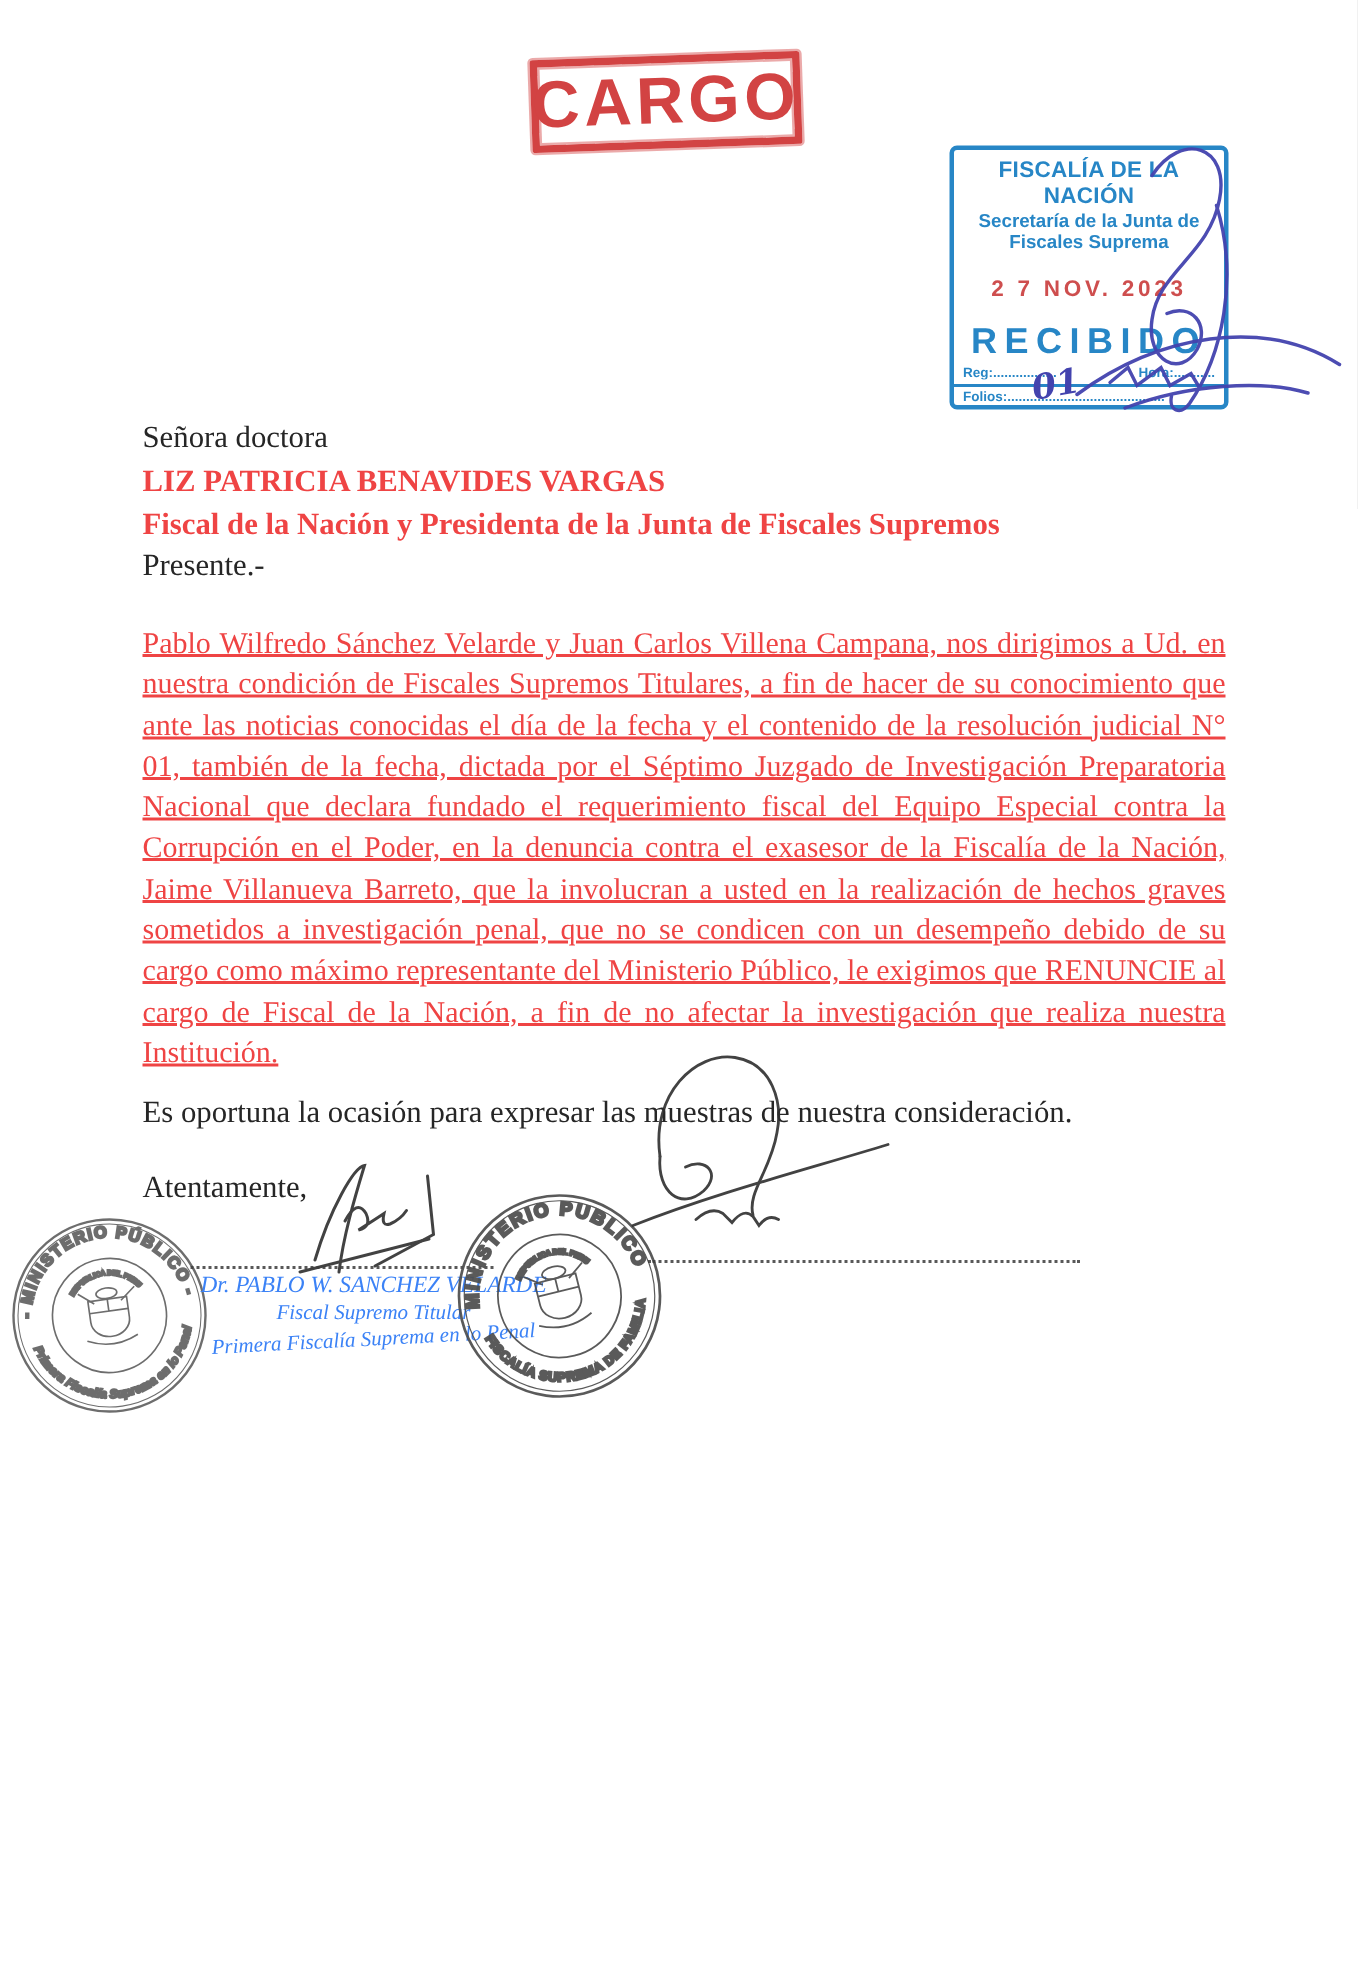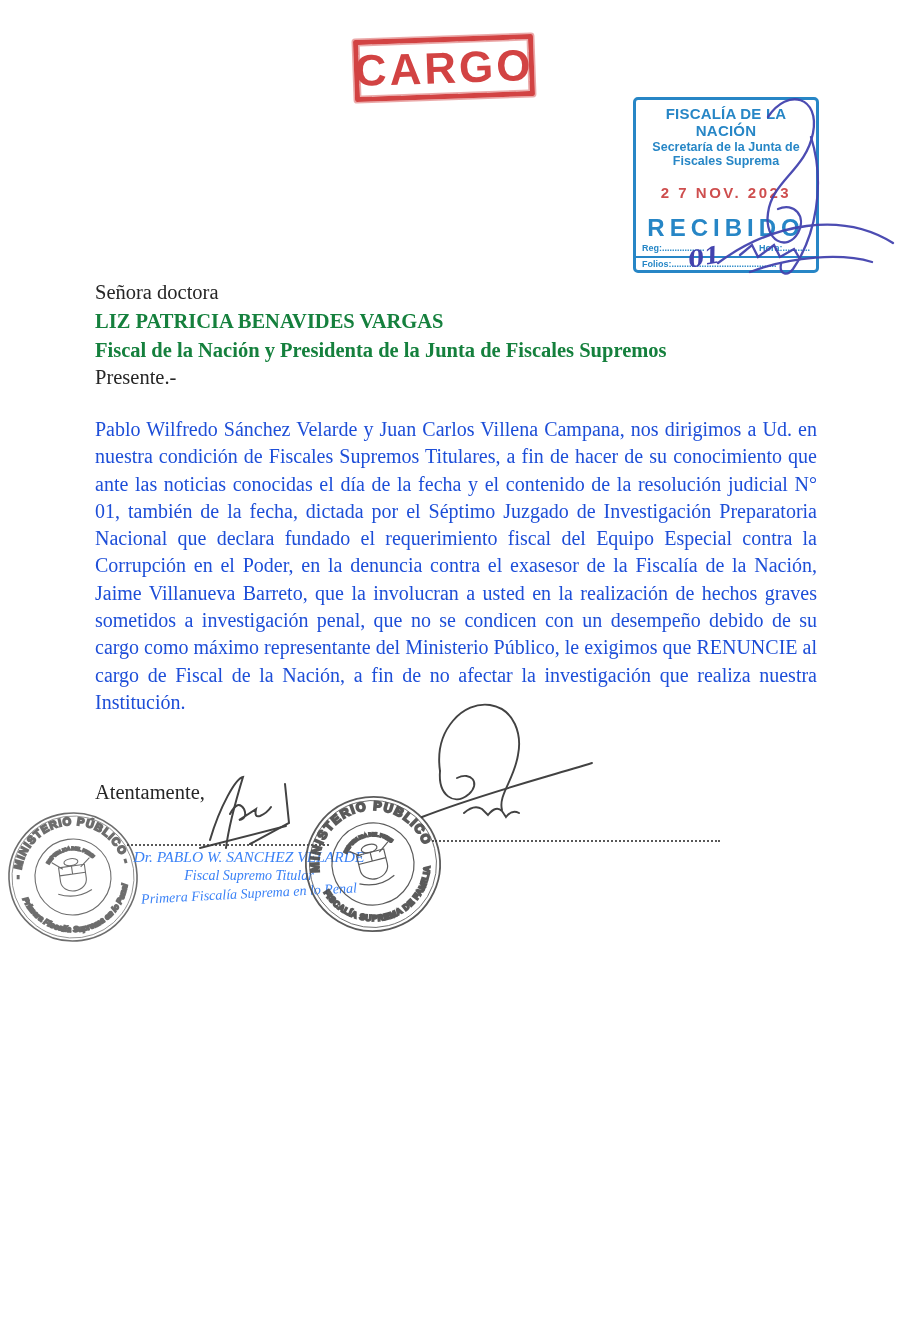--- a/index.html
+++ b/index.html
@@ -36,24 +36,24 @@
   .recv-folios{border-top:2px solid #1c80c3;margin-top:3px;padding:1px 6px 0;
     text-align:left;font-weight:bold;font-size:9px;white-space:nowrap;overflow:hidden;}
   
   .ink-folio{
     position:absolute;left:688px;top:243px;
     font-family:"DejaVu Serif",serif;font-style:italic;
     color:#4343ae;font-size:23px;transform:rotate(-10deg);font-weight:bold;
   }
   
   .line{position:absolute;left:95px;font-size:20.5px;white-space:nowrap;}
-  .bold{font-weight:bold;color:#15803d;}
+  .bold{font-weight:bold;color:#ef4444;}
   .para{
     position:absolute;left:95px;width:722px;
-    font-size:20px;line-height:27.3px;text-align:justify;color:#1d4ed8;
+    font-size:20px;line-height:27.3px;text-align:justify;color:#ef4444;text-decoration:underline;
   }
   
   .dotted{position:absolute;border-top:2px dotted #3c3c3c;height:0;opacity:.85;}
   .sig-block{position:absolute;text-align:center;color:#3b82f6;}
   .sig-block.serif-it{font-family:"Liberation Serif",serif;font-style:italic;}
   .sig-block.sans-b{font-family:"Liberation Sans",sans-serif;font-weight:bold;color:#3a3a3a;}
   .sig-name{font-size:15.5px;white-space:nowrap;}
   .sig-title{font-size:14px;margin-top:2px;white-space:nowrap;}
   .sig-office{font-size:14px;margin-top:2px;white-space:nowrap;}
   .strike{text-decoration:line-through;text-decoration-thickness:1.5px;}
@@ -94,20 +94,21 @@
   </svg>
 
 
   <div class="line" style="top:281px;">Señora doctora</div>
   <div class="line bold" style="top:310px;">LIZ PATRICIA BENAVIDES VARGAS</div>
   <div class="line bold" style="top:339px;">Fiscal de la Nación y Presidenta de la Junta de Fiscales Supremos</div>
   <div class="line" style="top:366px;">Presente.-</div>
 
   <div class="para" style="top:416px;">Pablo Wilfredo Sánchez Velarde y Juan Carlos Villena Campana, nos dirigimos a Ud. en nuestra condición de Fiscales Supremos Titulares, a fin de hacer de su conocimiento que ante las noticias conocidas el día de la fecha y el contenido de la resolución judicial N° 01, también de la fecha, dictada por el Séptimo Juzgado de Investigación Preparatoria Nacional que declara fundado el requerimiento fiscal del Equipo Especial contra la Corrupción en el Poder, en la denuncia contra el exasesor de la Fiscalía de la Nación, Jaime Villanueva Barreto, que la involucran a usted en la realización de hechos graves sometidos a investigación penal, que no se condicen con un desempeño debido de su cargo como máximo representante del Ministerio Público, le exigimos que RENUNCIE al cargo de Fiscal de la Nación, a fin de no afectar la investigación que realiza nuestra Institución.</div>
 
+  <div class="line" style="top:731px;">Es oportuna la ocasión para expresar las muestras de nuestra consideración.</div>
 
   <div class="line" style="top:781px;">Atentamente,</div>
 
   <svg style="left:4px;top:808px;" width="138" height="138" viewBox="0 0 138 138">
     <g fill="none" stroke="#5a5a5a" stroke-width="1.6" opacity="0.88" transform="rotate(-8 69 69)">
       <circle cx="69" cy="69" r="64"></circle>
       <circle cx="69" cy="69" r="61" stroke-width="0.7"></circle>
       <circle cx="69" cy="69" r="38" stroke-width="1.1"></circle>
       <path id="sealL-top" d="M 17 69 A 52 52 0 0 1 121 69" stroke="none"></path>
       <path id="sealL-bot" d="M 14 69 A 55 55 0 0 0 124 69" stroke="none"></path>

